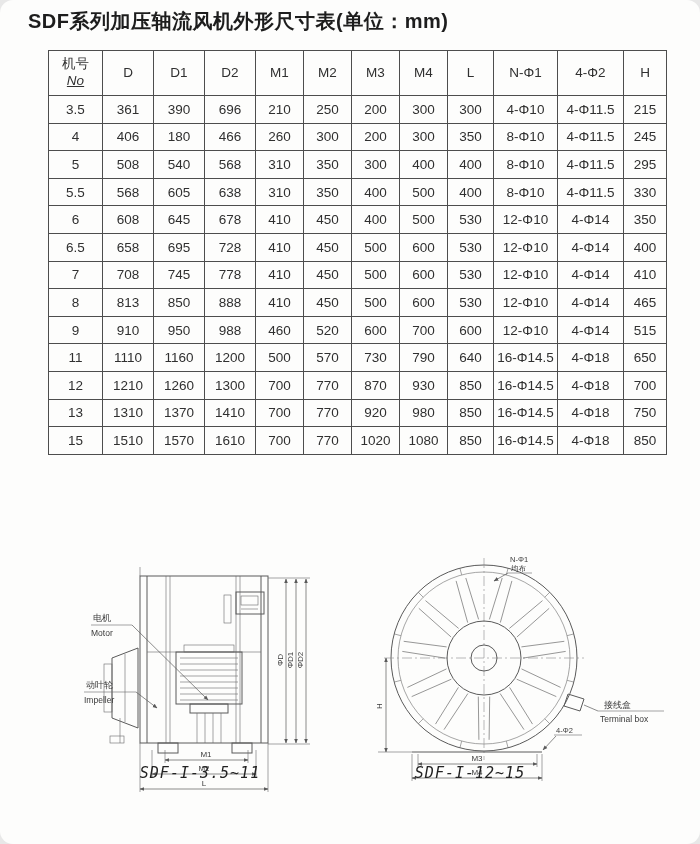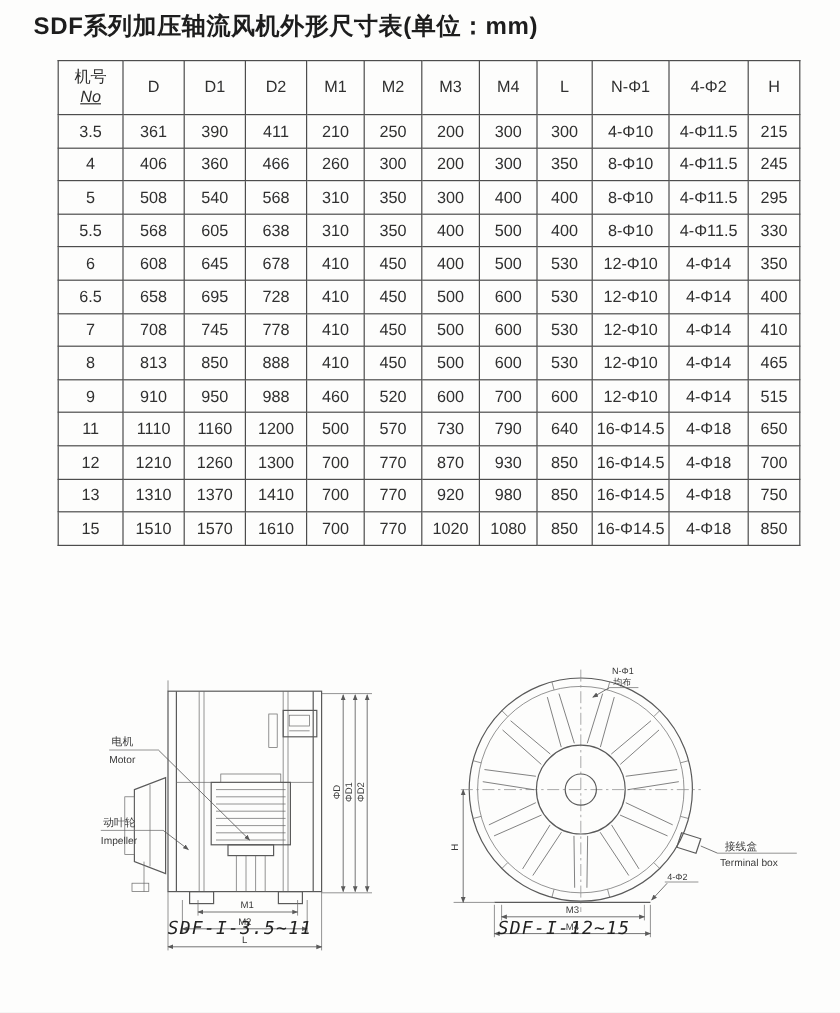--- a/index.html
+++ b/index.html
@@ -1,17 +1,17 @@
 <!DOCTYPE html>
 <html><head>
 <meta charset="utf-8">
 <style>
   html,body{margin:0;padding:0;background:#e8e8e8;}
   .page{position:relative;width:700px;height:844px;background:#fdfdfc;margin:0 auto;
-        font-family:"Liberation Sans","DejaVu Sans",sans-serif;color:#2a2a2a;overflow:hidden;}
+        font-family:"Liberation Sans","DejaVu Sans",sans-serif;color:#2a2a2a;overflow:hidden;border-radius:13px;}
   .title{position:absolute;left:28px;top:8px;font-size:20px;font-weight:600;letter-spacing:.5px;color:#1d1d1d;}
   table.dim-table{position:absolute;left:48px;top:50px;width:614px;border-collapse:collapse;table-layout:fixed;}
   table.dim-table th,table.dim-table td{border:1px solid #4d4d4d;text-align:center;vertical-align:middle;
         font-size:13.5px;color:#303030;padding:0;}
   table.dim-table th{height:44px;font-weight:normal;line-height:1.25;}
   table.dim-table td{height:26.6px;}
   .no-underline{text-decoration:underline;font-style:italic;}
   svg text{font-family:"Liberation Sans","DejaVu Sans",sans-serif;fill:#3a3a3a;}
   svg .ln{stroke:#5a5a5a;stroke-width:1;fill:none;}
   svg .thin{stroke:#6a6a6a;stroke-width:.6;fill:none;}
@@ -61,34 +61,34 @@
         <th>N-Φ1</th>
         <th>4-Φ2</th>
         <th>H</th>
       </tr>
     </thead>
     <tbody>
         <tr>
           <td>3.5</td>
           <td>361</td>
           <td>390</td>
-          <td>411</td>
+          <td>696</td>
           <td>210</td>
           <td>250</td>
           <td>200</td>
           <td>300</td>
           <td>300</td>
           <td>4-Φ10</td>
           <td>4-Φ11.5</td>
           <td>215</td>
         </tr>
         <tr>
           <td>4</td>
           <td>406</td>
-          <td>360</td>
+          <td>180</td>
           <td>466</td>
           <td>260</td>
           <td>300</td>
           <td>200</td>
           <td>300</td>
           <td>350</td>
           <td>8-Φ10</td>
           <td>4-Φ11.5</td>
           <td>245</td>
         </tr>

